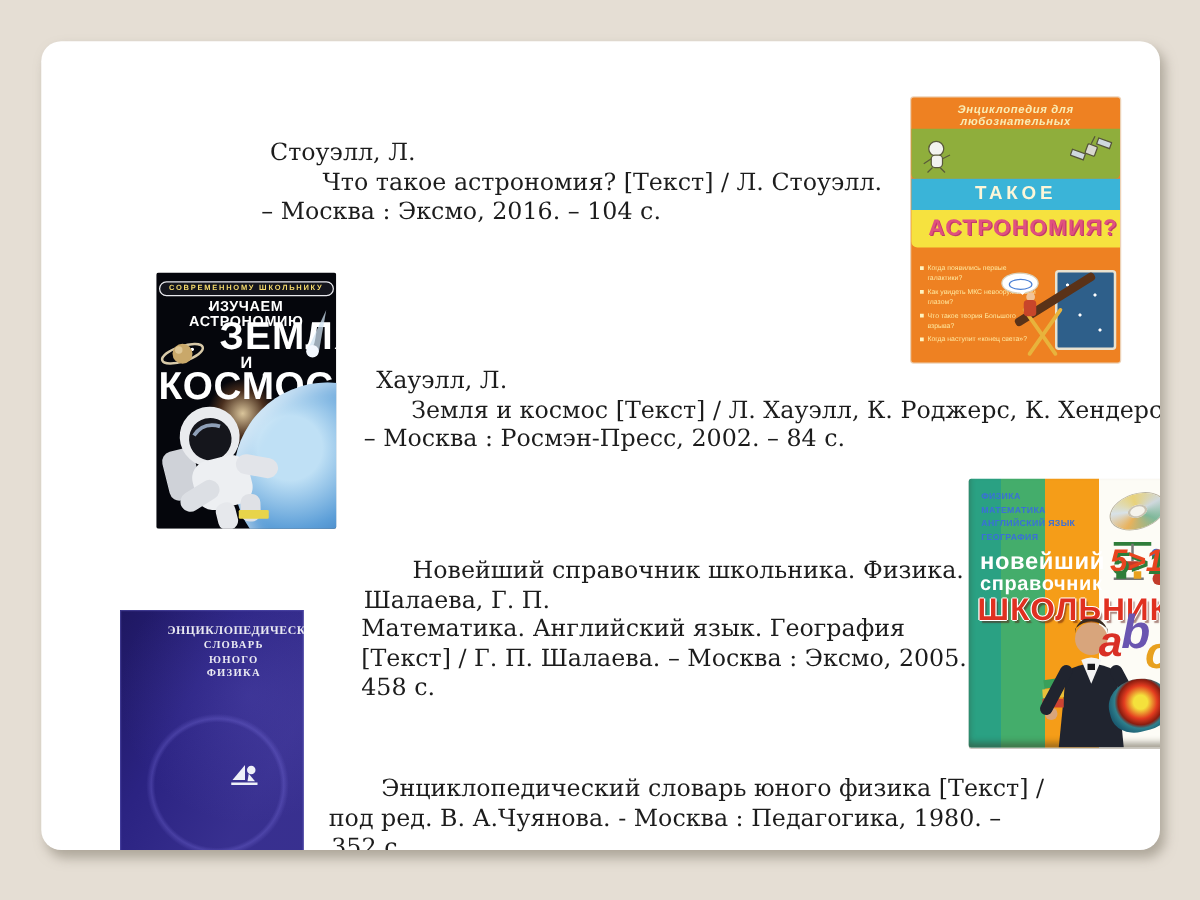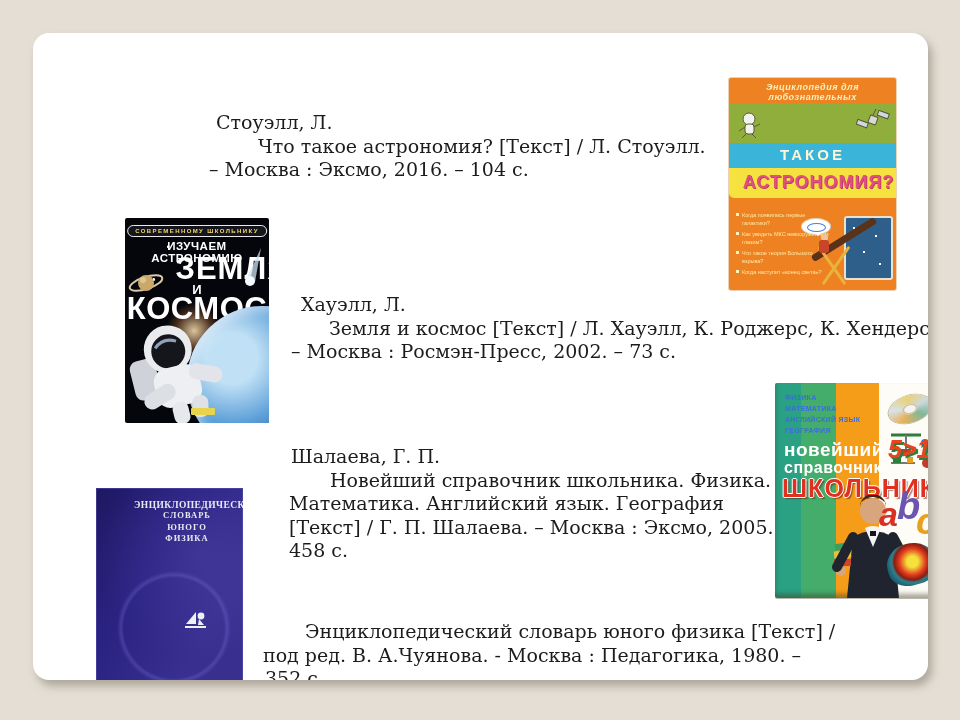--- a/index.html
+++ b/index.html
@@ -156,26 +156,26 @@
 
   <div class="citation c1">
     <span class="ln il7">Стоуэлл, Л.</span>
     <span class="ln il49">Что такое астрономия? [Текст] / Л. Стоуэлл.</span>
     <span class="ln">– Москва : Эксмо, 2016. – 104 с.</span>
   </div>
 
   <div class="citation c2">
     <span class="ln il10">Хауэлл, Л.</span>
     <span class="ln il38">Земля и космос [Текст] / Л. Хауэлл, К. Роджерс, К. Хендерсон.</span>
-    <span class="ln">– Москва : Росмэн-Пресс, 2002. – 73 с.</span>
+    <span class="ln">– Москва : Росмэн-Пресс, 2002. – 84 с.</span>
   </div>
 
   <div class="citation c3">
+    <span class="ln il41">Новейший справочник школьника. Физика.</span>
     <span class="ln il2">Шалаева, Г. П.</span>
-    <span class="ln il41">Новейший справочник школьника. Физика.</span>
     <span class="ln">Математика. Английский язык. География</span>
     <span class="ln">[Текст] / Г. П. Шалаева. – Москва : Эксмо, 2005. –</span>
     <span class="ln">458 с.</span>
   </div>
 
   <div class="citation c4">
     <span class="ln il42">Энциклопедический словарь юного физика [Текст] /</span>
     <span class="ln">под ред. В. А.Чуянова. - Москва : Педагогика, 1980. –</span>
     <span class="ln il2">352 с.</span>
   </div>

